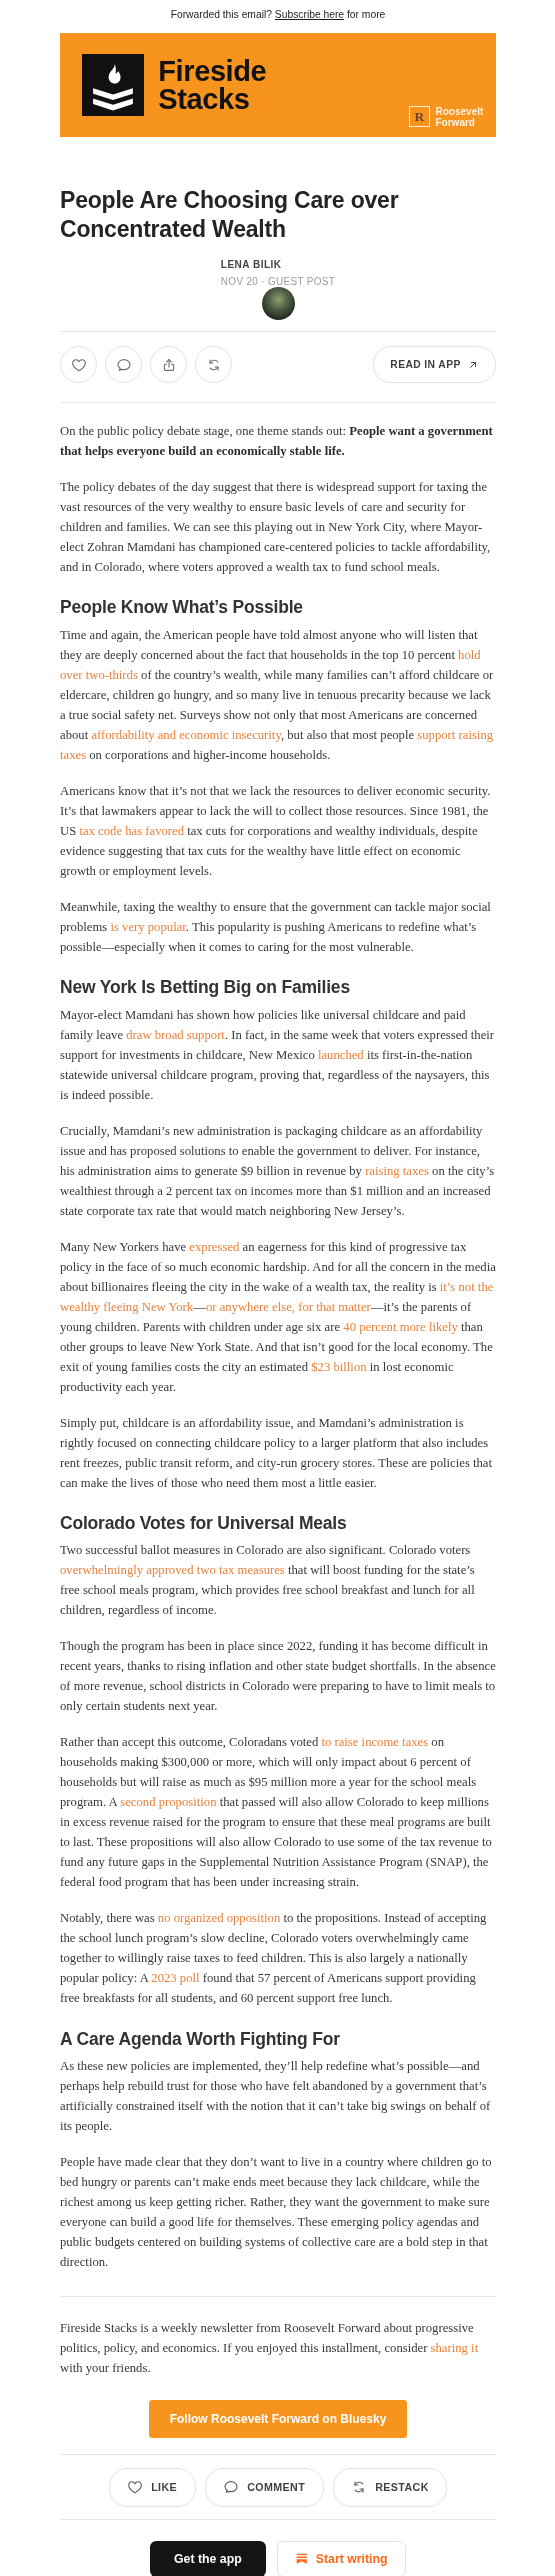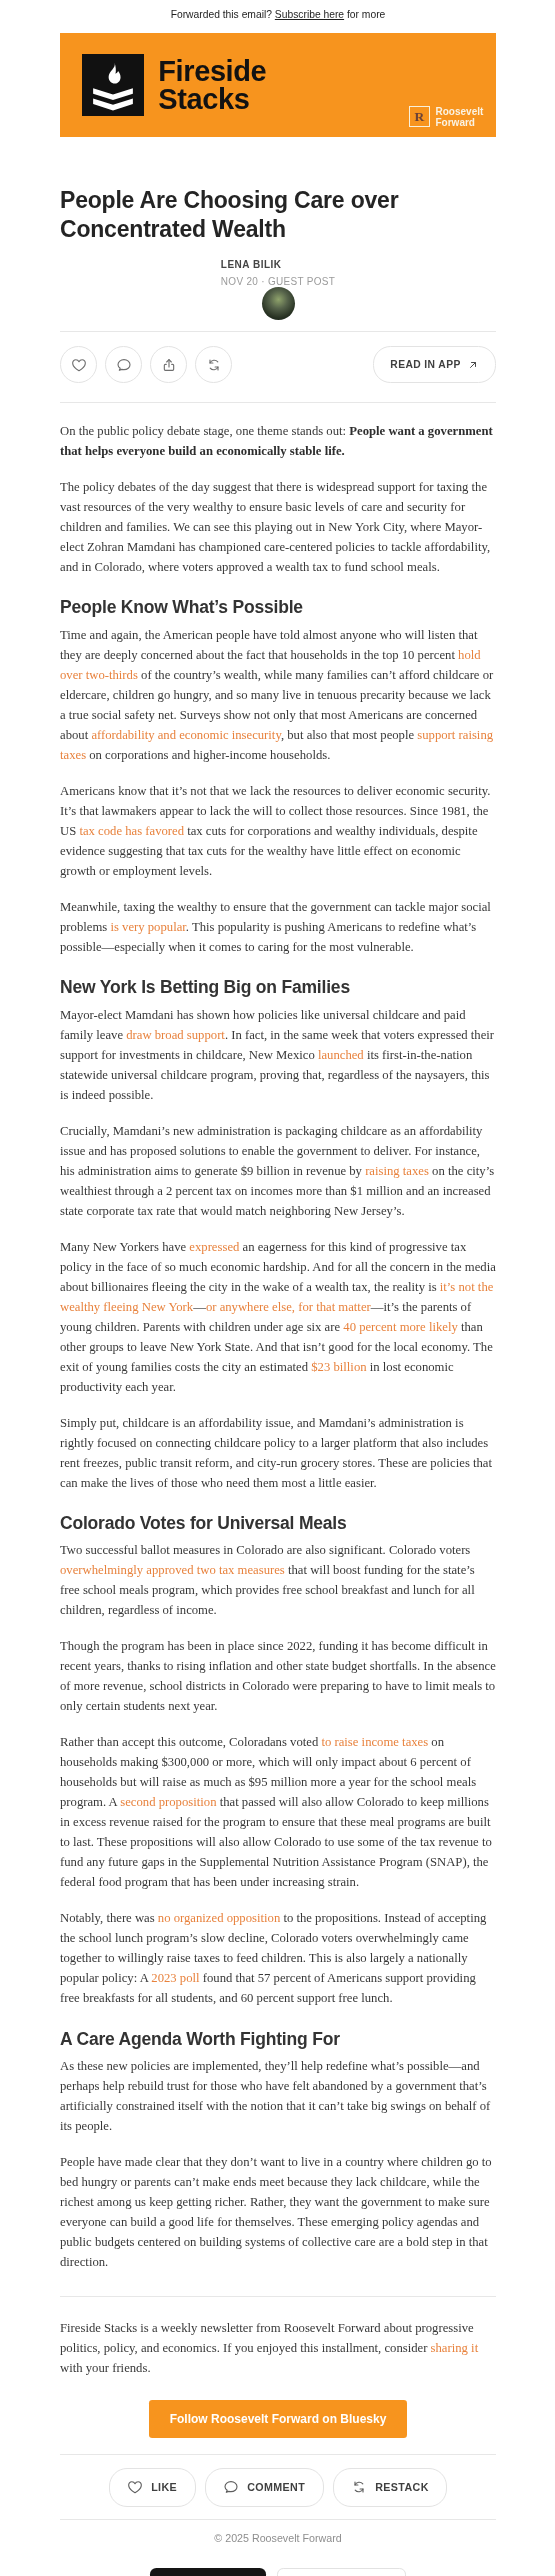--- a/index.html
+++ b/index.html
@@ -186,21 +186,20 @@
         <path d="M6.3 16.7A7 7 0 0 0 18 15"></path>
           <path d="M18 19.4V15h-4.4"></path>
       </svg>
       <span>RESTACK</span>
     </div>
   </div>
 
   <hr class="rule" style="margin-top:0;">
 
   <div class="legal">
-    <div>© 2025 Roosevelt Forward</div>
   </div>
 
   <div class="apps">
     <button class="get-app">Get the app</button>
     <div class="start-writing">
       <svg viewBox="0 0 24 24" fill="#FF6719">
         <rect x="3" y="3" width="18" height="2.6"></rect>
         <rect x="3" y="8" width="18" height="2.6"></rect>
         <path d="M3 13h18v8l-9-4.5L3 21z"></path>
       </svg>

